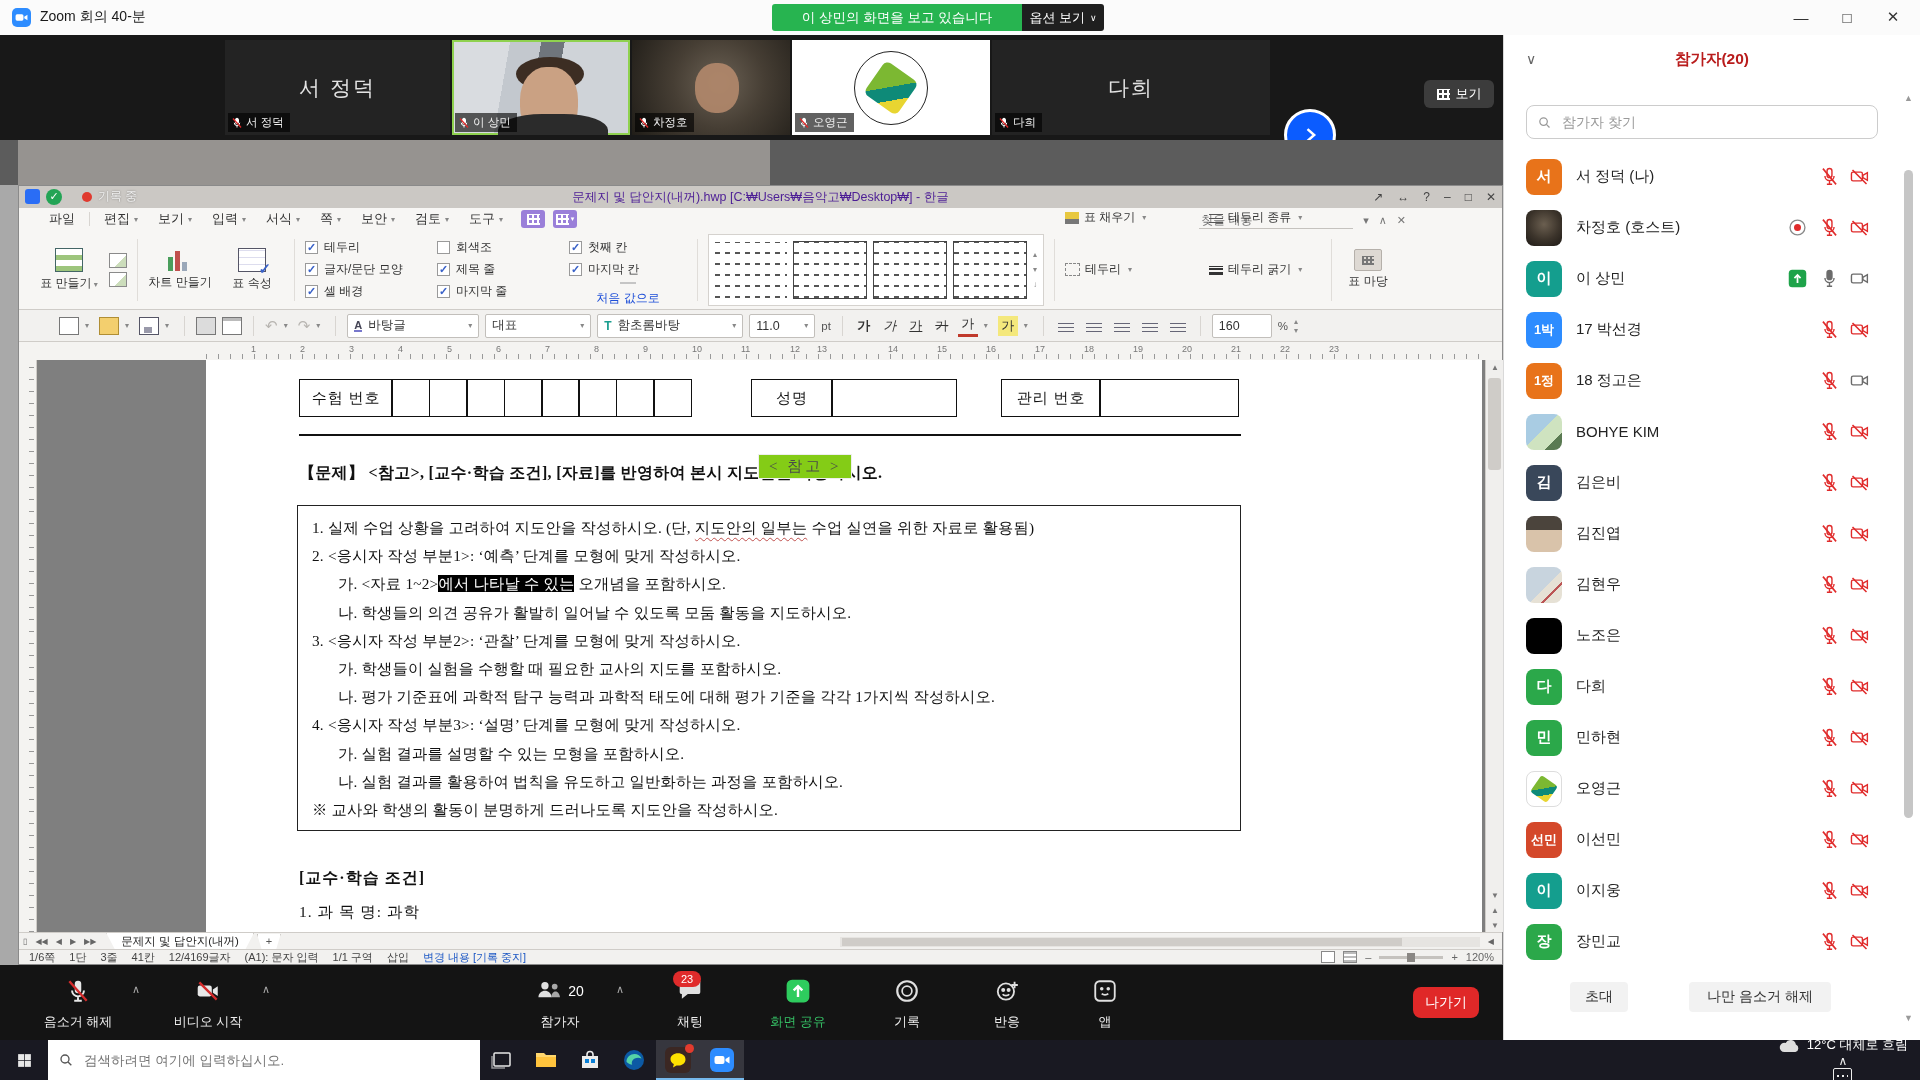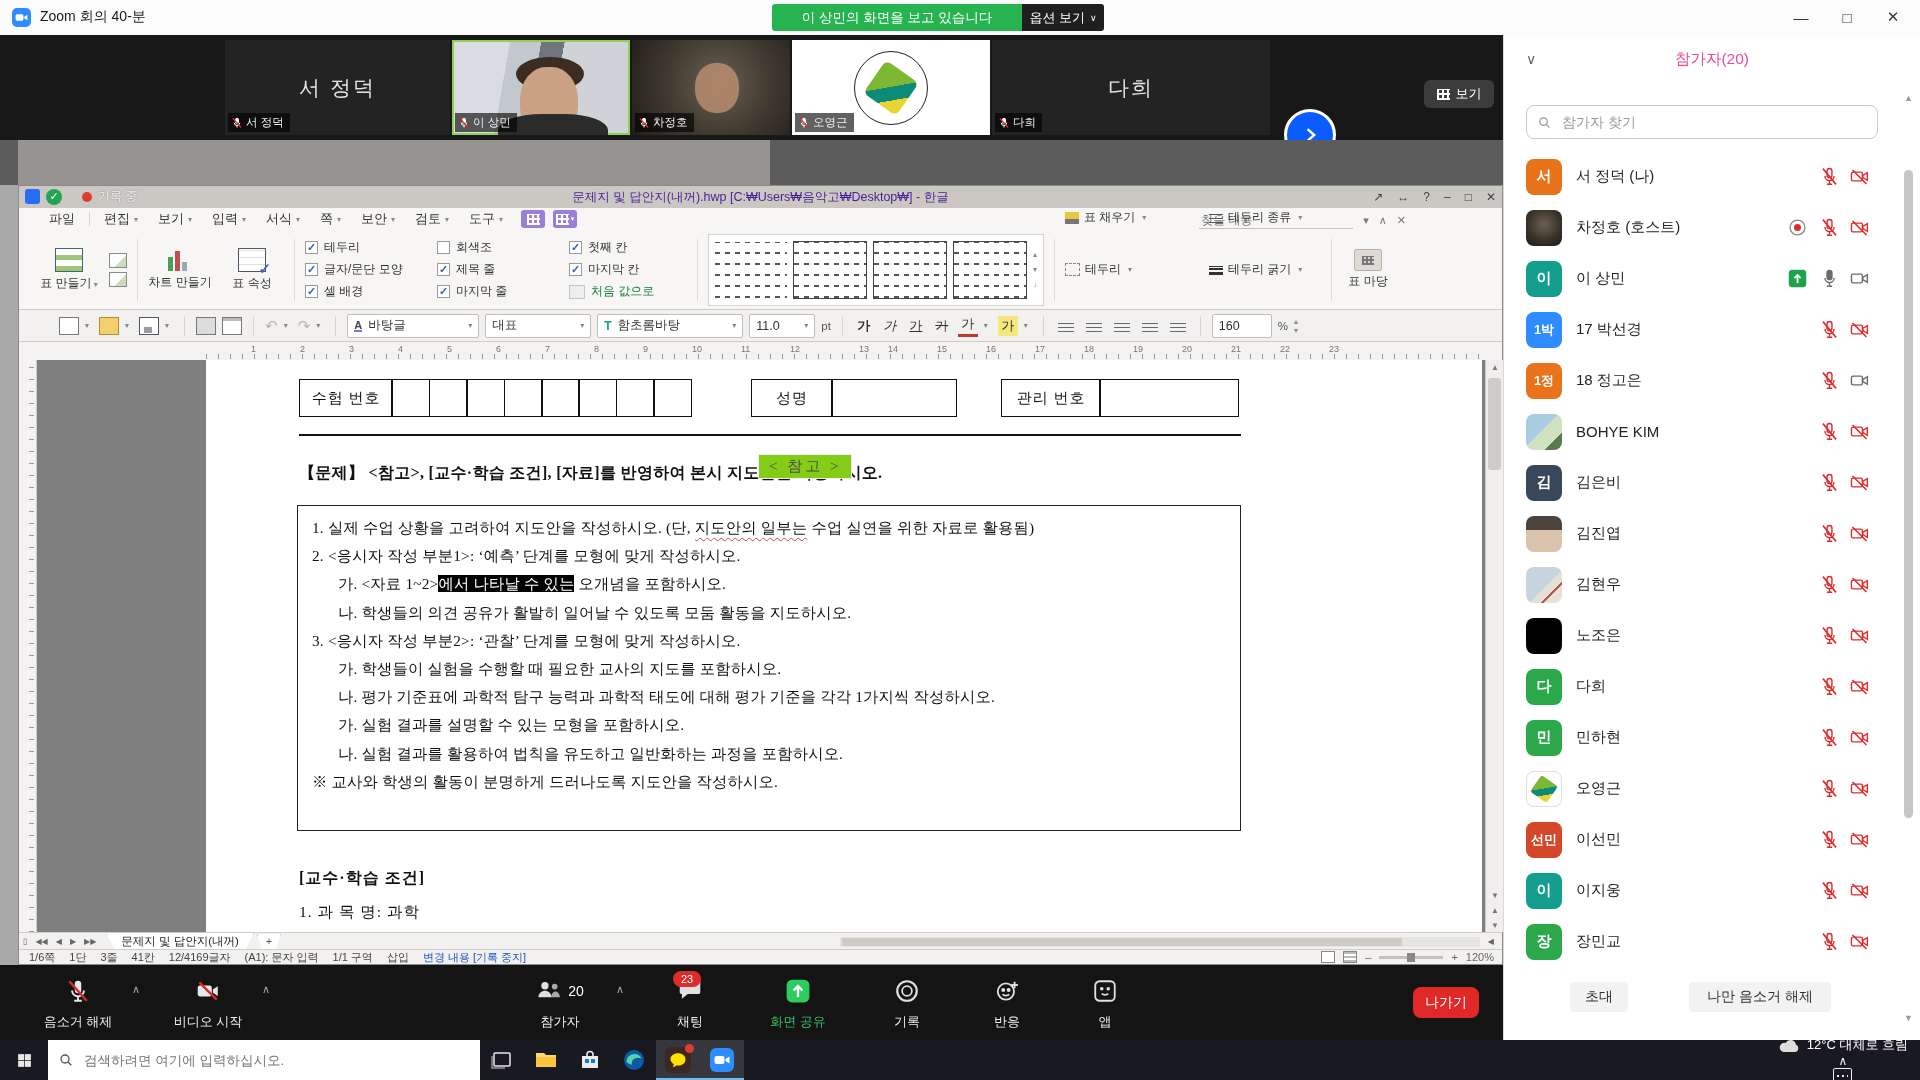--- a/index.html
+++ b/index.html
@@ -76,21 +76,21 @@
   .chartico i{display:block;width:5px;background:#4a9e5c;}
   .chartico i:nth-child(2){background:#c0504d;}
   .chartico i:nth-child(3){background:#9aa7b8;}
   .propico{width:26px;height:22px;border:1.5px solid #556;background:repeating-linear-gradient(0deg,#fff 0 6px,#dde 6px 7px);position:relative;}
   .propico:after{content:"✓";position:absolute;right:-6px;bottom:-7px;color:#3a62c8;font-weight:bold;font-size:15px;}
   .smlbtns{display:flex;flex-direction:column;gap:4px;}
   .smlbtn{width:16px;height:13px;border:1px solid #8a8a8a;background:linear-gradient(135deg,#fff 0 60%,#cdb 60%);}
   #ribbonchecks{display:grid;grid-template-rows:repeat(3,20px);grid-auto-flow:column;grid-auto-columns:118px;column-gap:14px;row-gap:2px;}
   .chk{display:flex;align-items:center;gap:6px;font-size:12px;color:#333;white-space:nowrap;}
   .chk .bx{width:13px;height:13px;border:1px solid #9a9a9a;background:#fff;display:flex;align-items:center;justify-content:center;font-size:11px;color:#3a62c8;font-weight:bold;box-sizing:border-box;}
-  .chk.dis{color:#15803d;}
+  .chk.dis{color:#1d4ed8;flex-direction:column;}
   .chk .ic{width:14px;height:12px;border:1px solid #c5c5c5;background:#eee;}
   .gal{display:flex;gap:6px;align-items:center;background:#fff;border:1px solid #d5d2ce;padding:6px;}
   .gtile{width:72px;height:56px;background:
       repeating-linear-gradient(90deg,transparent 0 5px,#fff 5px 10px),
       repeating-linear-gradient(0deg,#555 0 1.5px,transparent 1.5px 11px);
       background-color:#fff;}
   .gtile.b{border:1.5px solid #444;}
   .gscroll{display:flex;flex-direction:column;gap:6px;color:#888;font-size:8px;align-items:center;}
   .minirows{display:grid;grid-template-rows:repeat(3,20px);grid-auto-flow:column;grid-auto-columns:112px;row-gap:2px;column-gap:8px;gap:32px;}
   .mini{display:flex;align-items:center;gap:5px;font-size:12px;color:#333;white-space:nowrap;}
@@ -205,21 +205,21 @@
   .penico i{position:absolute;right:-4px;bottom:-3px;width:8px;height:8px;border-radius:50%;background:#f0a030;display:block;}
   #imeA{font-size:15px;padding:0 8px;}
   #clock{display:flex;flex-direction:column;align-items:flex-end;justify-content:center;font-size:12.5px;line-height:16px;padding:0 10px;}
   #actioncenter{width:46px;height:40px;display:flex;align-items:center;justify-content:center;position:relative;}
   #actioncenter svg{width:20px;height:20px;}
   #acbadge{position:absolute;right:4px;bottom:5px;width:16px;height:16px;border-radius:50%;background:#21212b;border:1.5px solid #fff;color:#fff;font-size:10px;display:flex;align-items:center;justify-content:center;}
 
   
   #panel{left:1503px;top:35px;width:417px;height:1005px;background:#fff;border-left:1px solid #d9d9d9;box-sizing:border-box;}
   #pchev{position:absolute;left:22px;top:16px;color:#666;font-size:14px;}
-  #ptitle{position:absolute;left:0;right:0;top:14px;text-align:center;font-size:15.5px;font-weight:normal;color:#ec4899;}
+  #ptitle{position:absolute;left:0;right:0;top:14px;text-align:center;font-size:15.5px;font-weight:bold;color:#b91c1c;}
   #psearch{position:absolute;left:22px;top:70px;width:352px;height:34px;border:1px solid #ccc;border-radius:8px;display:flex;align-items:center;gap:8px;padding-left:10px;box-sizing:border-box;}
   #psearch svg{width:15px;height:15px;}
   #psearch input{border:none;outline:none;font-size:14px;color:#333;width:290px;}
   #psearch input::placeholder{color:#9a9a9a;}
   #plist{position:absolute;left:0;top:116px;width:393px;}
   .prow{position:relative;height:51px;display:flex;align-items:center;padding-left:22px;box-sizing:border-box;}
   .pav{width:36px;height:36px;border-radius:8px;display:flex;align-items:center;justify-content:center;color:#fff;font-size:15px;font-weight:bold;flex-shrink:0;overflow:hidden;}
   .pav.small{font-size:13px;}
   .pname{margin-left:14px;font-size:15px;color:#232323;}
   .pic{position:absolute;top:15px;width:21px;height:21px;}
@@ -594,21 +594,21 @@
         <span class="num" style="left: 330px;">3</span>
         <span class="num" style="left: 379px;">4</span>
         <span class="num" style="left: 428px;">5</span>
         <span class="num" style="left: 477px;">6</span>
         <span class="num" style="left: 526px;">7</span>
         <span class="num" style="left: 575px;">8</span>
         <span class="num" style="left: 624px;">9</span>
         <span class="num" style="left: 673px;">10</span>
         <span class="num" style="left: 722px;">11</span>
         <span class="num" style="left: 771px;">12</span>
-        <span class="num" style="left: 840px;">13</span>
+        <span class="num" style="left: 798px;">13</span>
         <span class="num" style="left: 869px;">14</span>
         <span class="num" style="left: 918px;">15</span>
         <span class="num" style="left: 967px;">16</span>
         <span class="num" style="left: 1016px;">17</span>
         <span class="num" style="left: 1065px;">18</span>
         <span class="num" style="left: 1114px;">19</span>
         <span class="num" style="left: 1163px;">20</span>
         <span class="num" style="left: 1212px;">21</span>
         <span class="num" style="left: 1261px;">22</span>
         <span class="num" style="left: 1310px;">23</span>
@@ -650,20 +650,21 @@
         <div id="tooltip">&lt; 참고 &gt;</div>
 
         <div id="docbox">
             <div class="bl"><span>1. 실제 수업 상황을 고려하여 지도안을 작성하시오. (단, </span><span class="wv">지도안의 일부는</span><span> 수업 실연을 위한 자료로 활용됨)</span></div>
             <div class="bl"><span>2. &lt;응시자 작성 부분1&gt;: ‘예측’ 단계를 모형에 맞게 작성하시오.</span></div>
             <div class="bl ind"><span>가. &lt;자료 1~2&gt;</span><span class="mk">에서 나타날 수 있는</span><span> 오개념을 포함하시오.</span></div>
             <div class="bl ind"><span>나. 학생들의 의견 공유가 활발히 일어날 수 있도록 모둠 활동을 지도하시오.</span></div>
             <div class="bl"><span>3. &lt;응시자 작성 부분2&gt;: ‘관찰’ 단계를 모형에 맞게 작성하시오.</span></div>
             <div class="bl ind"><span>가. 학생들이 실험을 수행할 때 필요한 교사의 지도를 포함하시오.</span></div>
             <div class="bl ind"><span>나. 평가 기준표에 과학적 탐구 능력과 과학적 태도에 대해 평가 기준을 각각 1가지씩 작성하시오.</span></div>
+            <div class="bl"><span>4. &lt;응시자 작성 부분3&gt;: ‘설명’ 단계를 모형에 맞게 작성하시오.</span></div>
             <div class="bl ind"><span>가. 실험 결과를 설명할 수 있는 모형을 포함하시오.</span></div>
             <div class="bl ind"><span>나. 실험 결과를 활용하여 법칙을 유도하고 일반화하는 과정을 포함하시오.</span></div>
             <div class="bl"><span>※ 교사와 학생의 활동이 분명하게 드러나도록 지도안을 작성하시오.</span></div>
           </div>
 
         <div id="sechead">[교수·학습 조건]</div>
         <div id="subject">1. 과 목 명: 과학</div>
       </div>
     </div>
     <div id="vscroll" class="abs">

